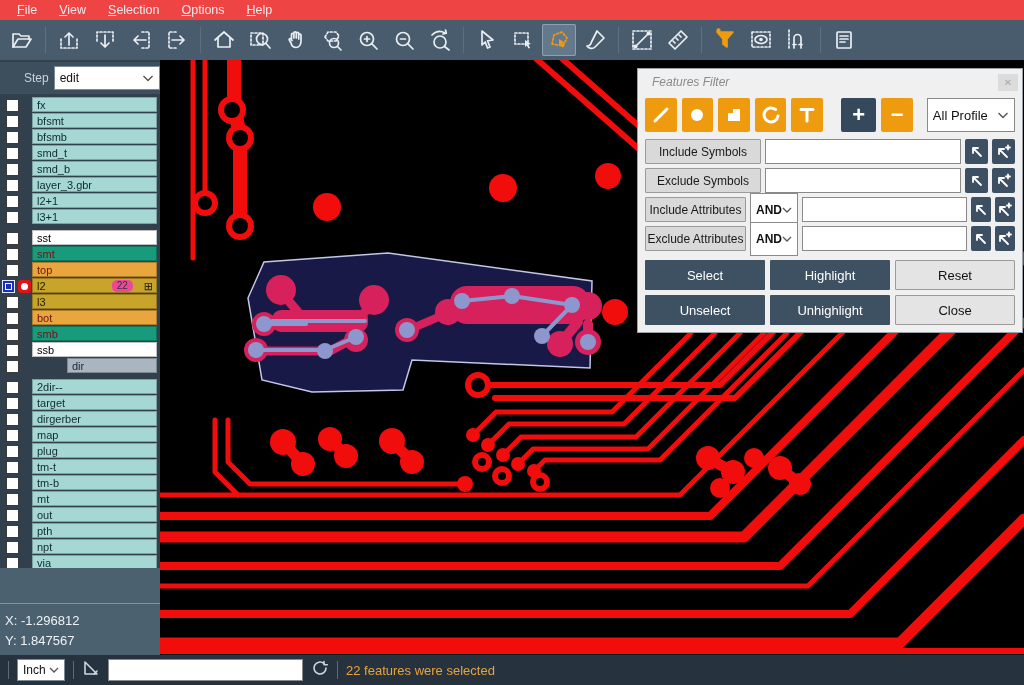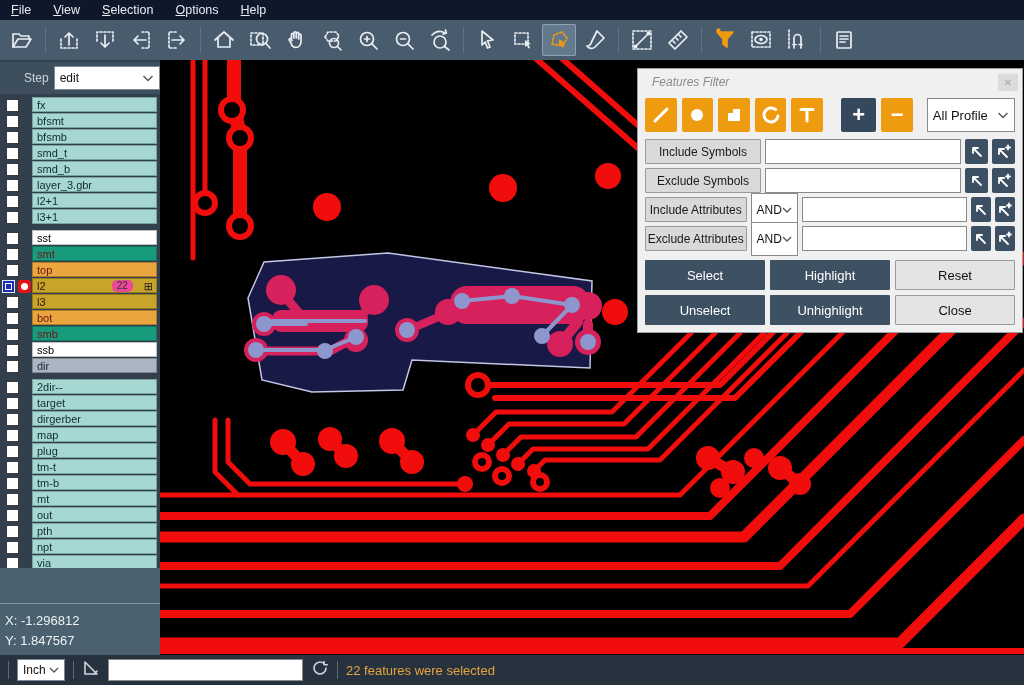--- a/index.html
+++ b/index.html
@@ -2,21 +2,21 @@
 <html style="--accent-orange: #ef9b10; --status-orange: #e8a33d; --trace-red: #f20d0d; --selection-fill: #191947; --selection-stroke: #c3c7e6; --feature-crimson: #d6215c; --feature-lavender: #8d97cd; --layer-teal: #a5d8d3; --layer-green: #189a7c; --layer-amber: #eaa63e; --layer-mustard: #c9a42b; --layer-gray: #a9b6c2; --layer-white: #ffffff; --dark-button: #3e5163;"><head>
 <meta charset="utf-8">
 <style>
   * { margin:0; padding:0; box-sizing:border-box; }
   html,body { width:1024px; height:685px; overflow:hidden;
     font-family:"Liberation Sans", sans-serif; background:#000; }
   #app { position:relative; width:1024px; height:685px; }
 
   
   .menubar { position:absolute; left:0; top:0; width:1024px; height:20px;
-    background:#0f172a; display:flex; align-items:center; }
+    background:#ef4444; display:flex; align-items:center; padding-left:6px; }
   .menu-item { color:#e7ecf1; font-size:12.5px; padding:0 11px; line-height:20px; cursor:default; }
   .menu-item u { text-decoration:underline; }
 
   
   .toolbar { position:absolute; left:0; top:20px; width:1024px; height:40px;
     background:#495c6d; display:flex; align-items:center; padding-left:4px; }
   .tbtn { width:34px; height:32px; display:flex; align-items:center; justify-content:center;
     border-radius:2px; margin:0 1px; }
   .tbtn.active { background:#64798c; box-shadow:inset 0 0 0 1px #8ea1b2; }
   .tbtn svg { stroke:#e9eef3; fill:none; stroke-width:1.7; stroke-linecap:round; stroke-linejoin:round; }
@@ -45,21 +45,21 @@
   .ind { width:13px; height:13px; background:#e31217; border-radius:3px; margin-left:3px;
     display:flex; align-items:center; justify-content:center; }
   .ind span { width:7px; height:7px; background:#fff; border-radius:50%; }
   .bar { flex:1; margin-right:3px; height:15px; display:flex; align-items:center;
     padding:0 3px 0 4px; font-size:11px; border:1px solid rgba(0,0,0,.25); }
   .bar.teal   { background:var(--layer-teal);   color:#102a33; }
   .bar.white  { background:var(--layer-white);  color:#000; }
   .bar.green  { background:var(--layer-green);  color:#6e1414; }
   .bar.amber  { background:var(--layer-amber);  color:#6e1414; }
   .bar.mustard{ background:var(--layer-mustard);color:#201a04; }
-  .bar.gray   { background:var(--layer-gray);   color:#1d2630; }
+  .bar.gray   { background:var(--layer-gray);   color:#1d2630;margin-left:35px; }
   .bar .sp { flex:1; }
   .badge { background:#ec4899; color:#333; border-radius:5px; font-size:10px;
     padding:0 5px; line-height:12px; margin-right:11px; }
   .gridglyph { font-size:11px; color:#222; line-height:12px; }
   .sidebar-bottom { position:absolute; left:0; top:508px; width:160px; height:87px;
     background:#4b6170; }
   .coords { position:absolute; left:0; top:35px; width:160px; border-top:1px solid #7f93a0;
     padding:7px 0 0 5px; color:#eef2f5; font-size:13px; line-height:20px; }
 
   
@@ -86,21 +86,21 @@
   .obtn svg { stroke:#fff; fill:none; stroke-width:3; stroke-linecap:round; }
   .obtn svg .f { fill:#fff; stroke:none; }
   .pm { width:38px; height:34px; border-radius:2px; color:#fff; font-size:22px; font-weight:bold;
     display:flex; align-items:center; justify-content:center; line-height:30px; }
   .pm.add { background:#36485b; margin-left:13px; }
   .pm.rem { background:var(--accent-orange); width:34px; }
   .profile-select { width:94px; height:34px; margin-left:9px; font-size:13px; border:1px solid #8a8a8a; }
   .frow { display:flex; align-items:center; padding:0 7px; height:29px; gap:4px; }
   .flabel { width:116px; height:25px; background:#d9d9d9; border:1px solid #9a9a9a; border-radius:1px;
     font-size:12px; color:#1a1a1a; display:flex; align-items:center; justify-content:center; }
-  .fop { width:50px; height:34px; font-size:12px; border:1px solid #8a8a8a; }
+  .fop { width:50px; height:34px; font-size:12px; border:1px solid #8a8a8a;font-weight:bold; }
   .finput { flex:1; height:25px; border:1px solid #8a8a8a; background:#fff; font-size:12px; padding:0 4px;
     font-family:"Liberation Sans", sans-serif; }
   .abtn { width:23px; height:25px; background:#3c4f63; border-radius:2px;
     display:flex; align-items:center; justify-content:center; }
   .abtn svg { stroke:#fff; fill:none; stroke-width:1.8; stroke-linecap:round; }
   .action-grid { display:grid; grid-template-columns:1fr 1fr 1fr; gap:5px; padding:7px 7px 0 7px; }
   .act { height:30px; font-size:13px; display:flex; align-items:center; justify-content:center;
     border-radius:1px; }
   .act.dark { background:var(--dark-button); color:#fff; }
   .act.light { background:#e4e4e4; color:#111; border:1px solid #9a9a9a; }

